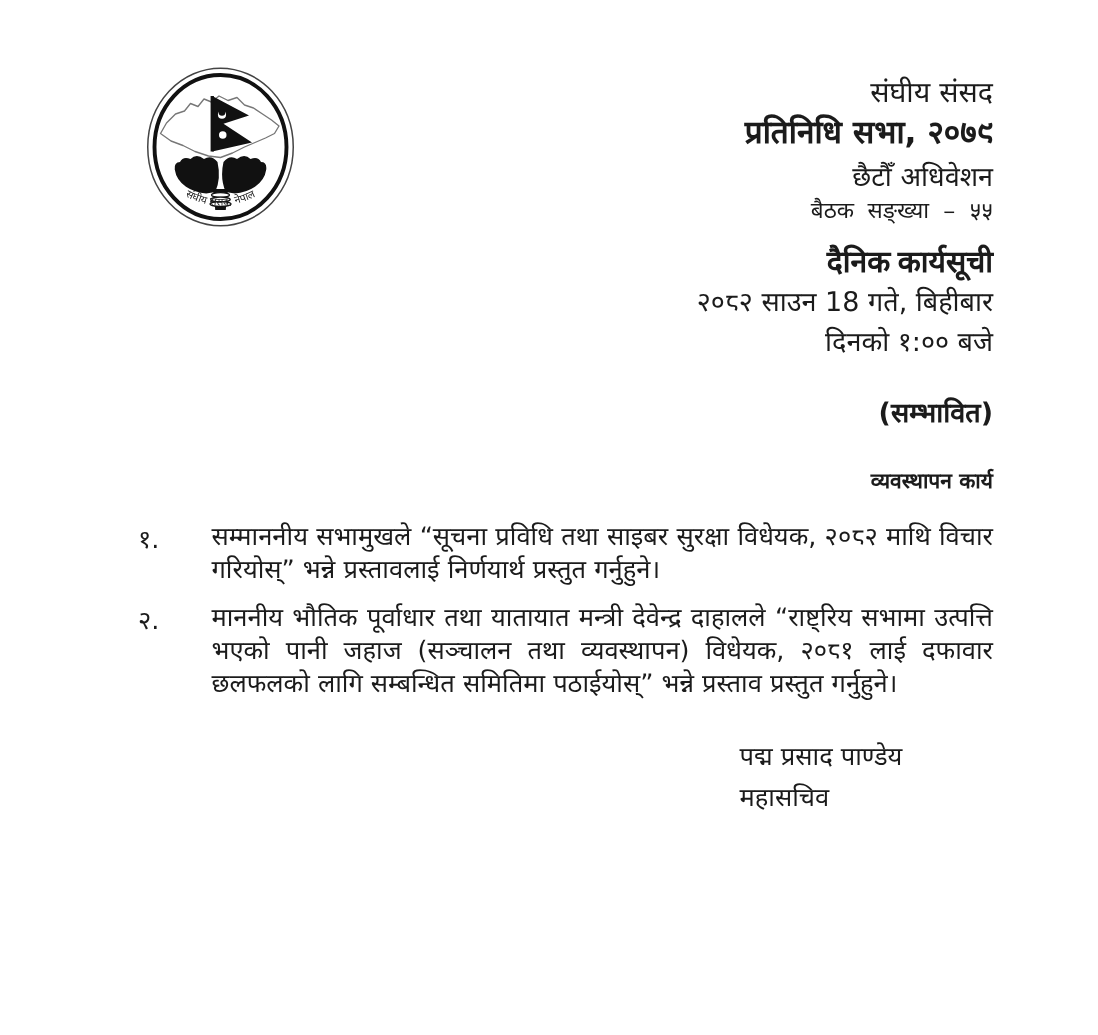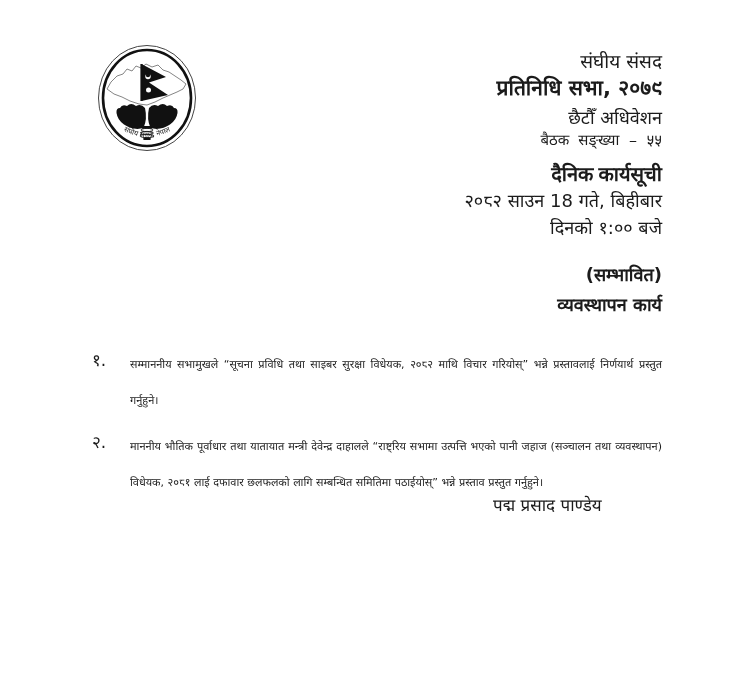--- a/index.html
+++ b/index.html
@@ -19,31 +19,32 @@
   .content { position: absolute; left: 92px; top: 0; width: 570px; }
   .hline { position: absolute; left: 0; width: 100%; text-align: right; white-space: nowrap; }
   .h1 { top: 48px;  font-size: 19px; }
   .h2 { top: 73px;  font-size: 21px; font-weight: bold; }
   .h3 { top: 105px; font-size: 18px; }
   .h4 { top: 129px; font-size: 15px; font-family: Liberation Mono, monospace; }
   .h5 { top: 160px; font-size: 20px; font-weight: bold; font-family: Liberation Serif, serif; }
   .h6 { top: 188px; font-size: 18px; }
   .h7 { top: 215px; font-size: 18px; }
   .tentative { top: 262px; font-size: 18px; font-weight: bold; }
-  .section-title { top: 292px; font-size: 18px; font-weight: bold; }
+  .section-title { top: 310px; font-size: 14px; font-weight: bold; }
 
   
   .agenda { position: absolute; left: 0; top: 347px; width: 570px; }
   .agenda-item { display: flex; margin-bottom: 10px; }
   .agenda-num {
     flex: 0 0 38px; font-size: 17px; line-height: 26px;
   }
   .agenda-text {
-    flex: 1; font-size: 11px; line-height: 36px;
+    flex: 1; font-size: 17px; line-height: 22px;
     text-align: justify;
+    margin-left: 11px;
   }
 
   
   .signature {
     position: absolute; top: 492px; left: 401px; width: 200px;
     text-align: left; font-size: 17px; line-height: 27px;
   }
   .sig-name { white-space: nowrap; }
   .sig-title { white-space: nowrap; }
 </style>
@@ -103,16 +104,17 @@
         <div class="agenda-text">सम्माननीय सभामुखले “सूचना प्रविधि तथा साइबर सुरक्षा विधेयक, २०८२ माथि विचार गरियोस्” भन्ने प्रस्तावलाई निर्णयार्थ प्रस्तुत गर्नुहुने।</div>
       </div>
       <div class="agenda-item">
         <div class="agenda-num">२.</div>
         <div class="agenda-text">माननीय भौतिक पूर्वाधार तथा यातायात मन्त्री देवेन्द्र दाहालले “राष्ट्रिय सभामा उत्पत्ति भएको पानी जहाज (सञ्चालन तथा व्यवस्थापन) विधेयक, २०८१ लाई दफावार छलफलको लागि सम्बन्धित समितिमा पठाईयोस्” भन्ने प्रस्ताव प्रस्तुत गर्नुहुने।</div>
       </div>
     </div>
 
     <div class="signature">
       <div class="sig-name">पद्म प्रसाद पाण्डेय</div>
+      <div class="sig-title">महासचिव</div>
     </div>
   </div>
 
 </div>
 
 </body></html>

